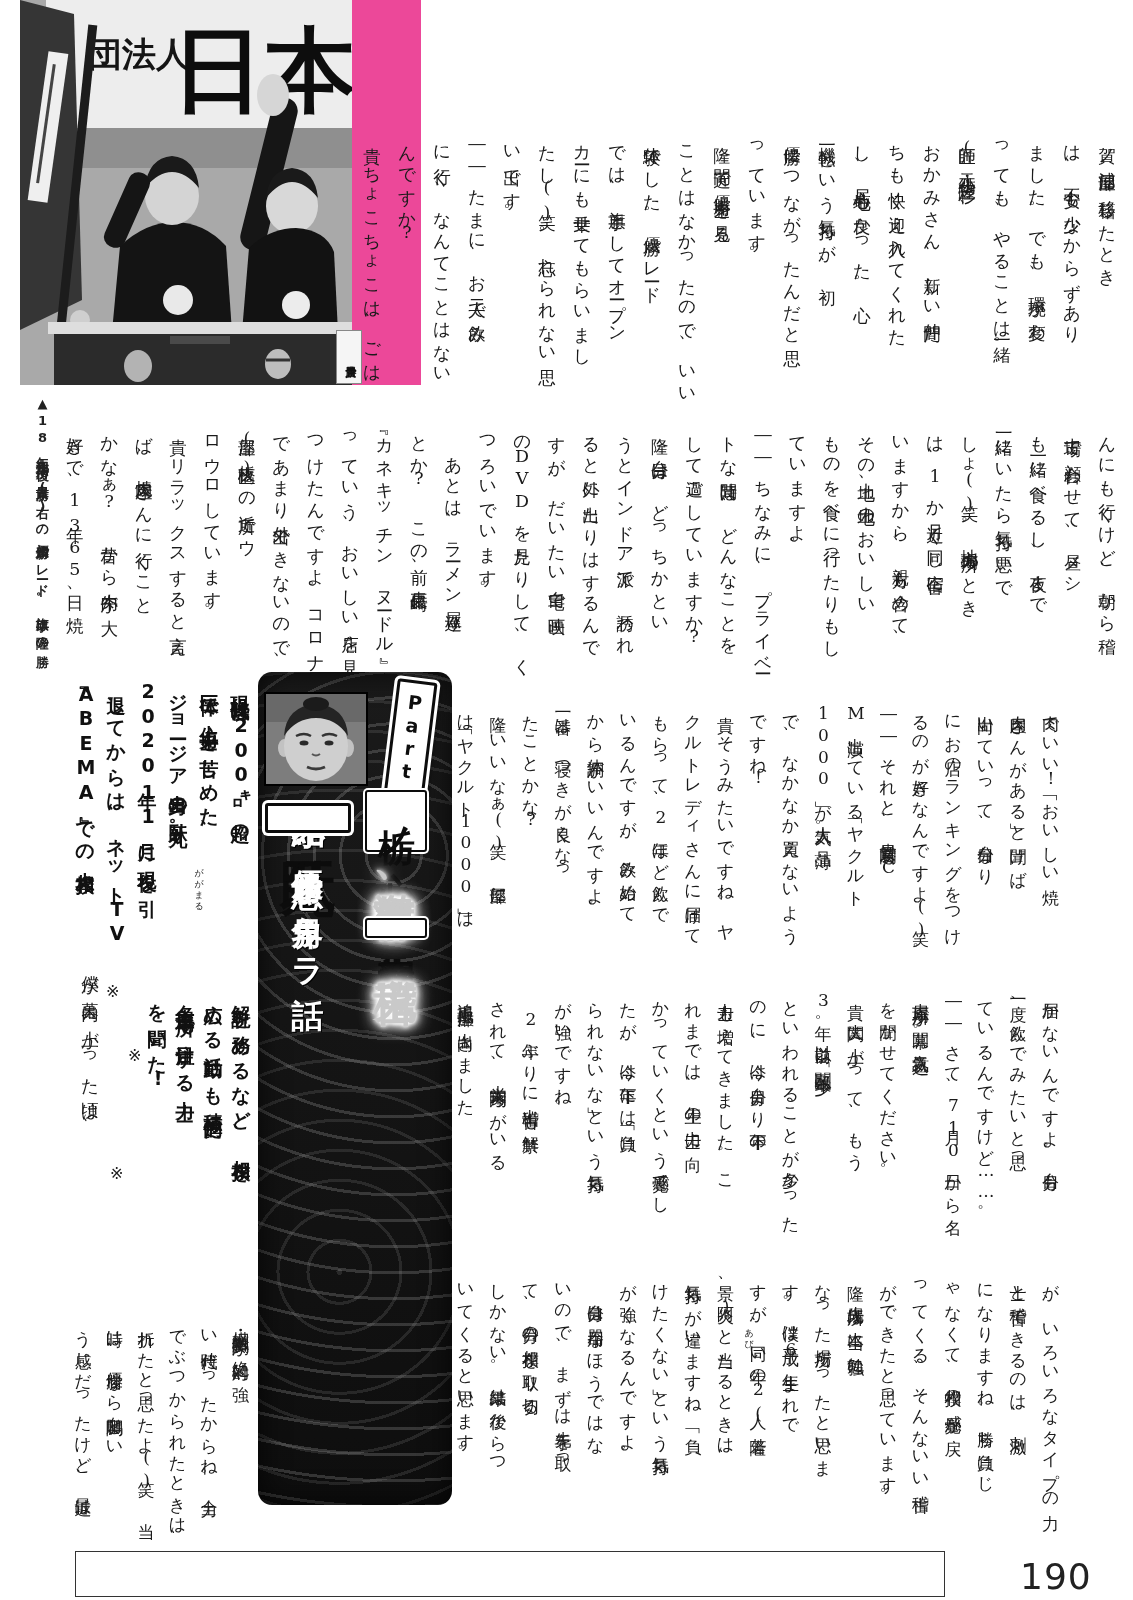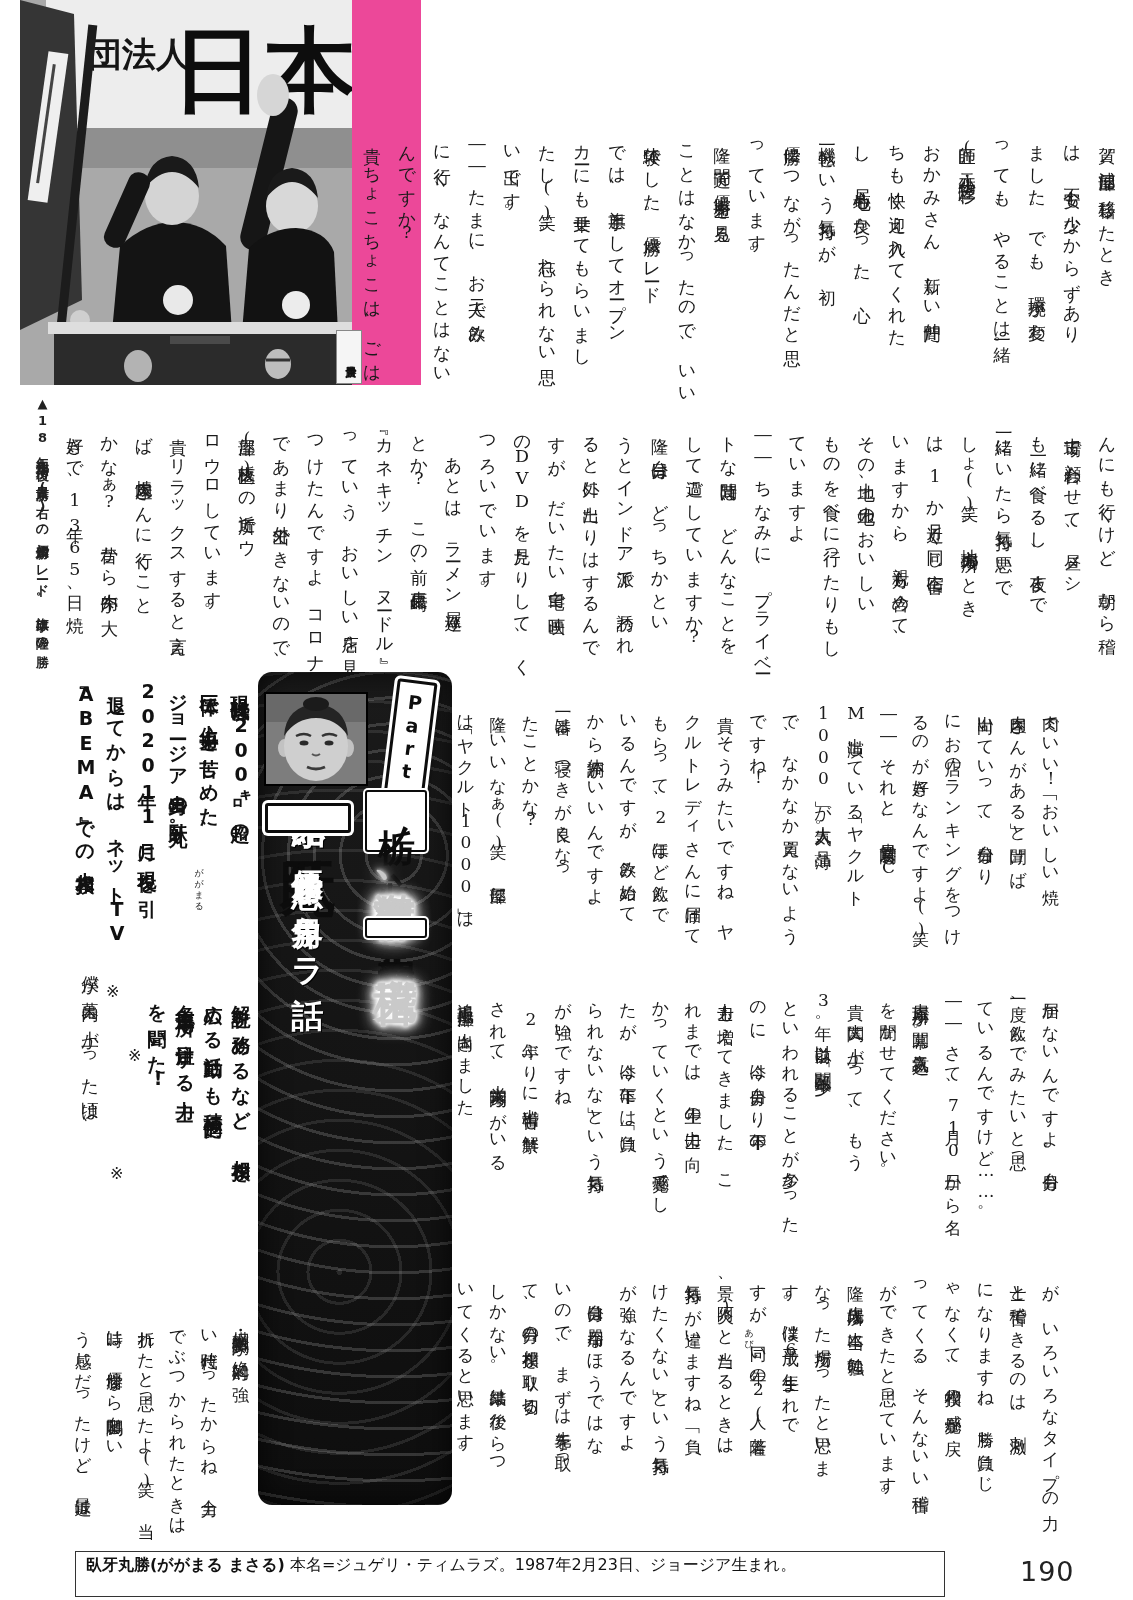--- a/index.html
+++ b/index.html
@@ -92,21 +92,21 @@
     position:absolute;left:75px;top:1551px;width:870px;height:46px;
     border:1.5px solid #333;background:#fff;
     font-family:"DejaVu Sans","Liberation Sans",sans-serif;
     font-size:16px;line-height:21px;color:#111;
     padding:2px 10px;box-sizing:border-box;
   }
   #footer-box .b{font-weight:bold;}
   #page-number{
     position:absolute;left:1020px;top:1556px;
     font-family:"DejaVu Sans","Liberation Sans",sans-serif;
-    font-size:27px;letter-spacing:1px;color:#222;
+    font-size:36px;letter-spacing:1px;color:#222;
   }
 </style>
 </head>
 <body>
 
 <div id="page">
 
   <div id="photo-main">
     <svg width="332" height="385" viewBox="0 0 332 385">
       <rect width="332" height="385" fill="#a9a9a9"></rect>
@@ -309,18 +309,17 @@
 
   <div id="quote-lead" class="vtext">僕が幕内に上がった頃は、</div>
   <div id="quote-band" class="vtext">横綱・白鵬関が絶対的に強
 い時代だったからね。全力
 でぶつかられたときは、首
 折れたと思ったよ(笑)。当
 時は、優勝なら白鵬関とい
 う感じだったけど、最近は</div>
 
   <div id="footer-box">
-    <div><span class="b">臥牙丸勝(ががまる まさる)</span><span> 本名=ジュゲリ・ティムラズ。1987年2月23日、ジョージア生まれ。</span></div>
   </div>
 
   <div id="page-number">190</div>
 
 </div>
 
 </body></html>

